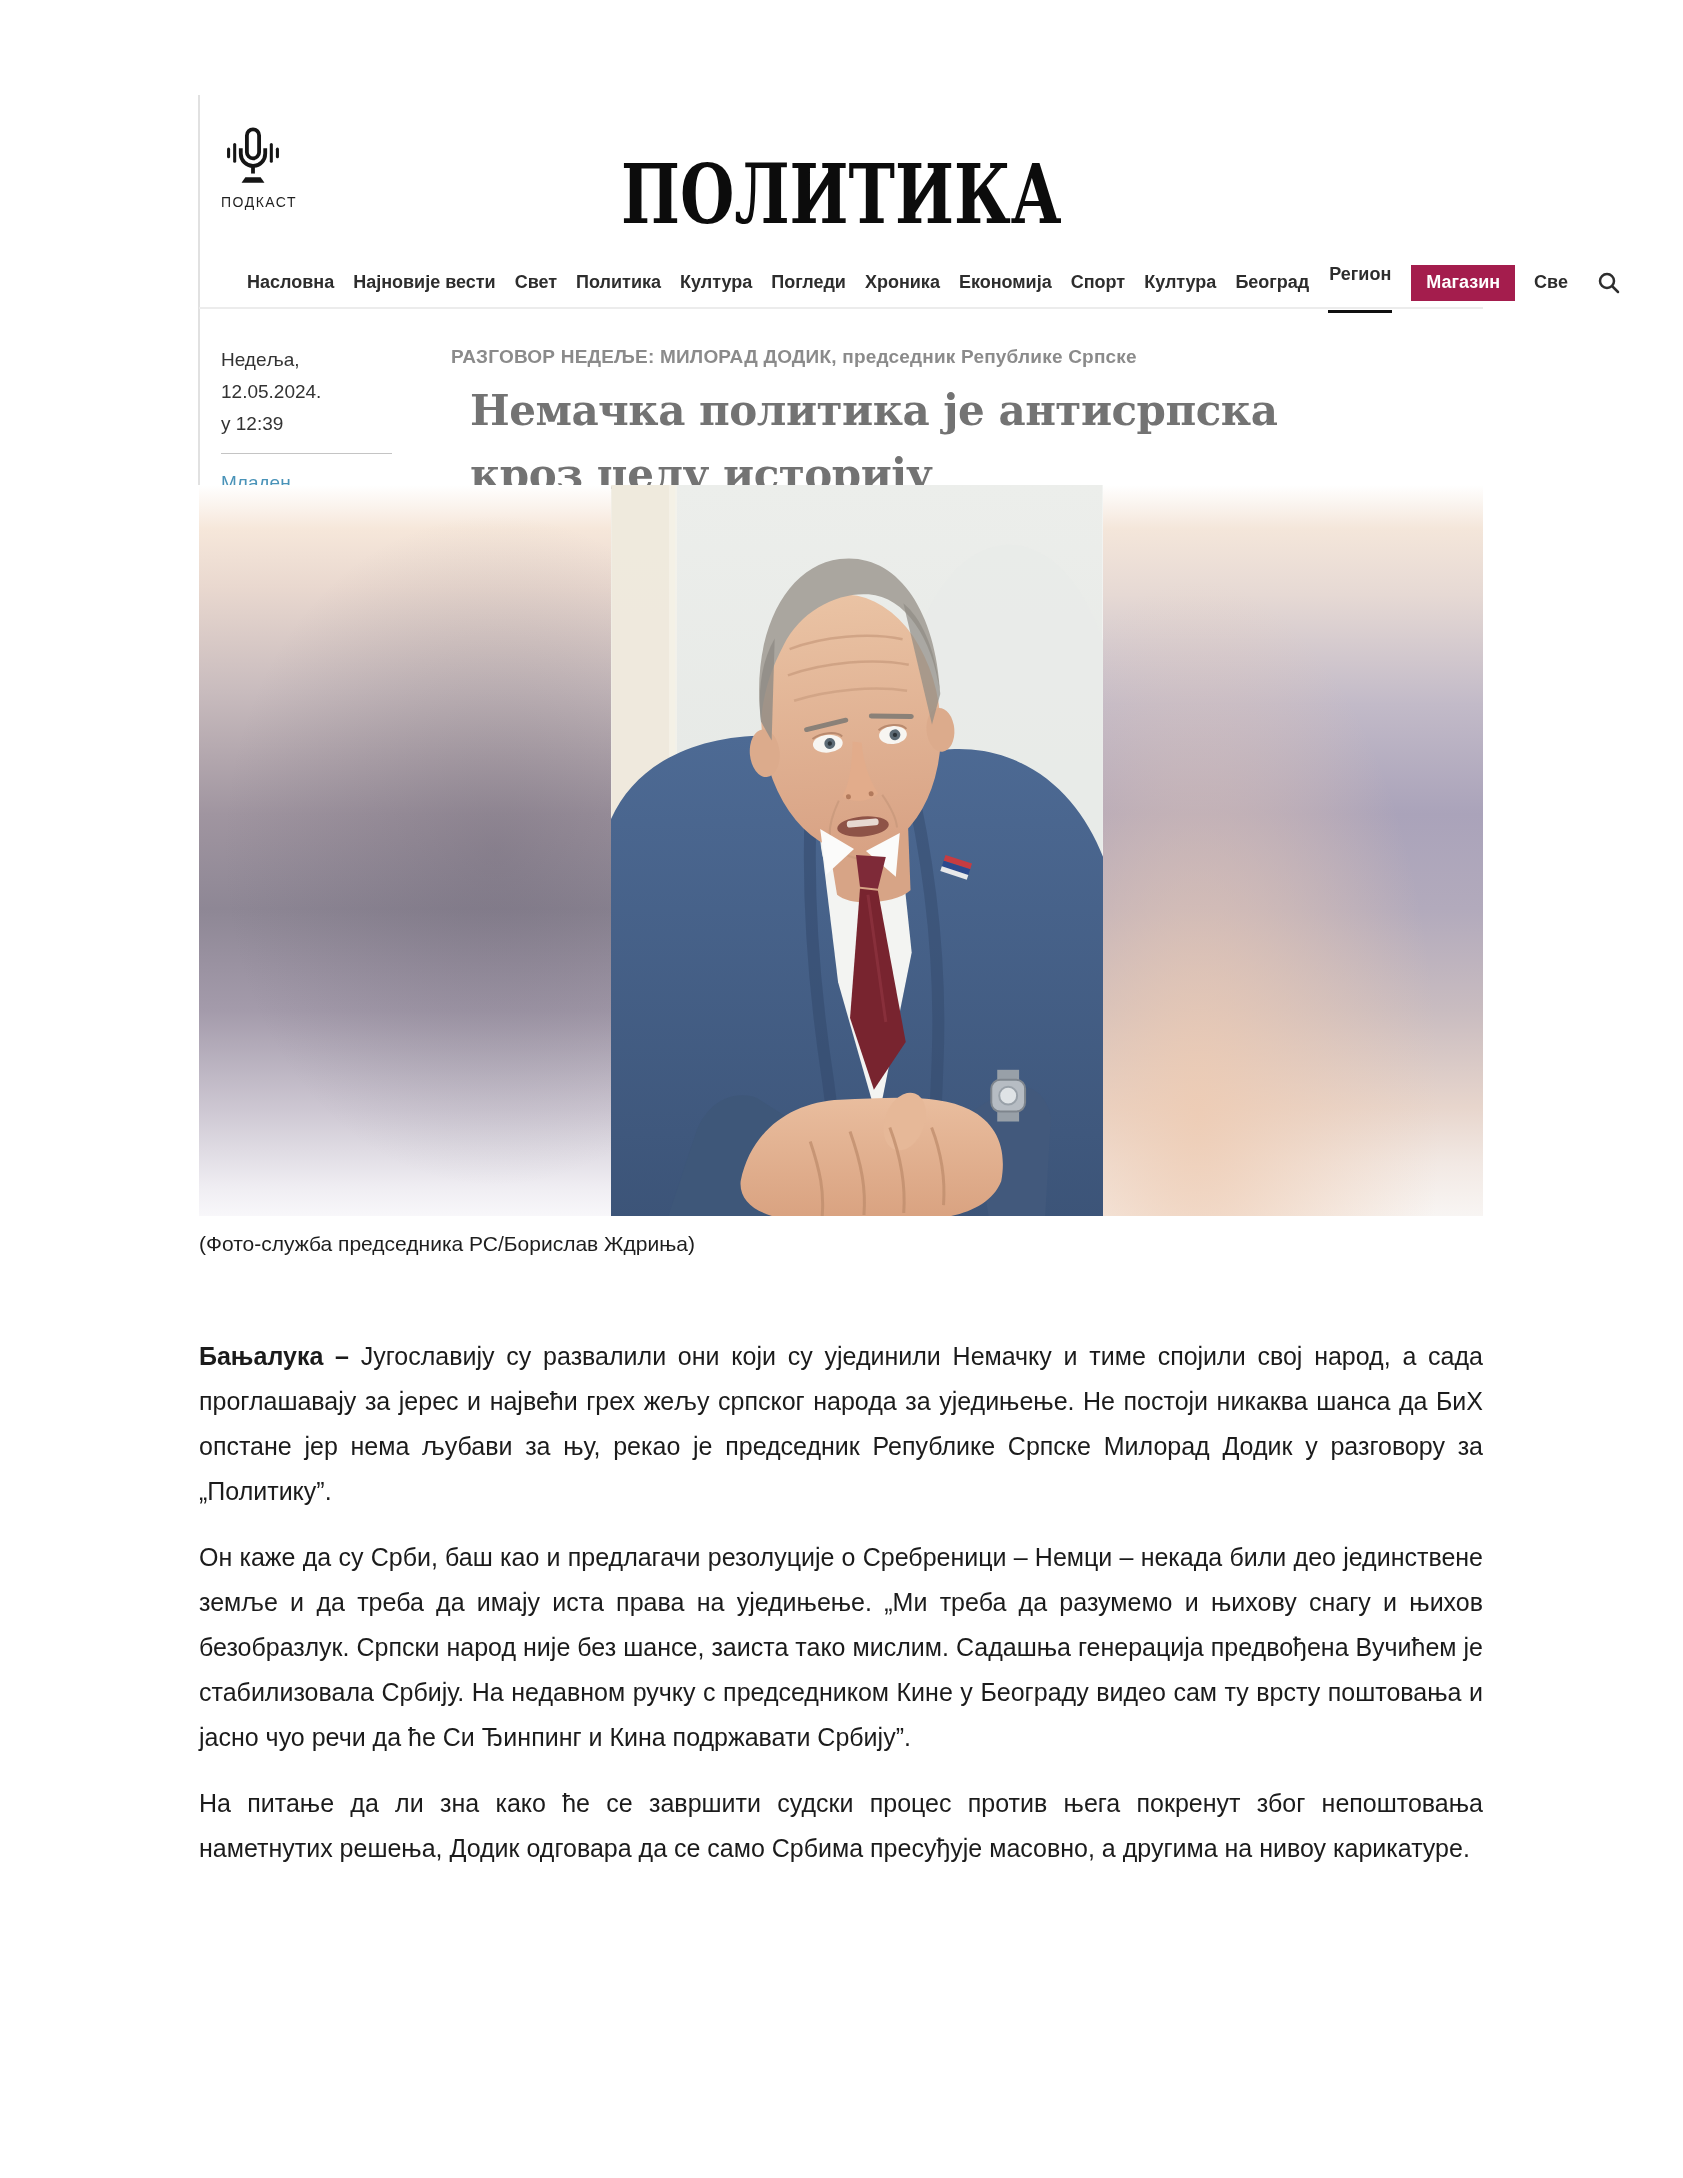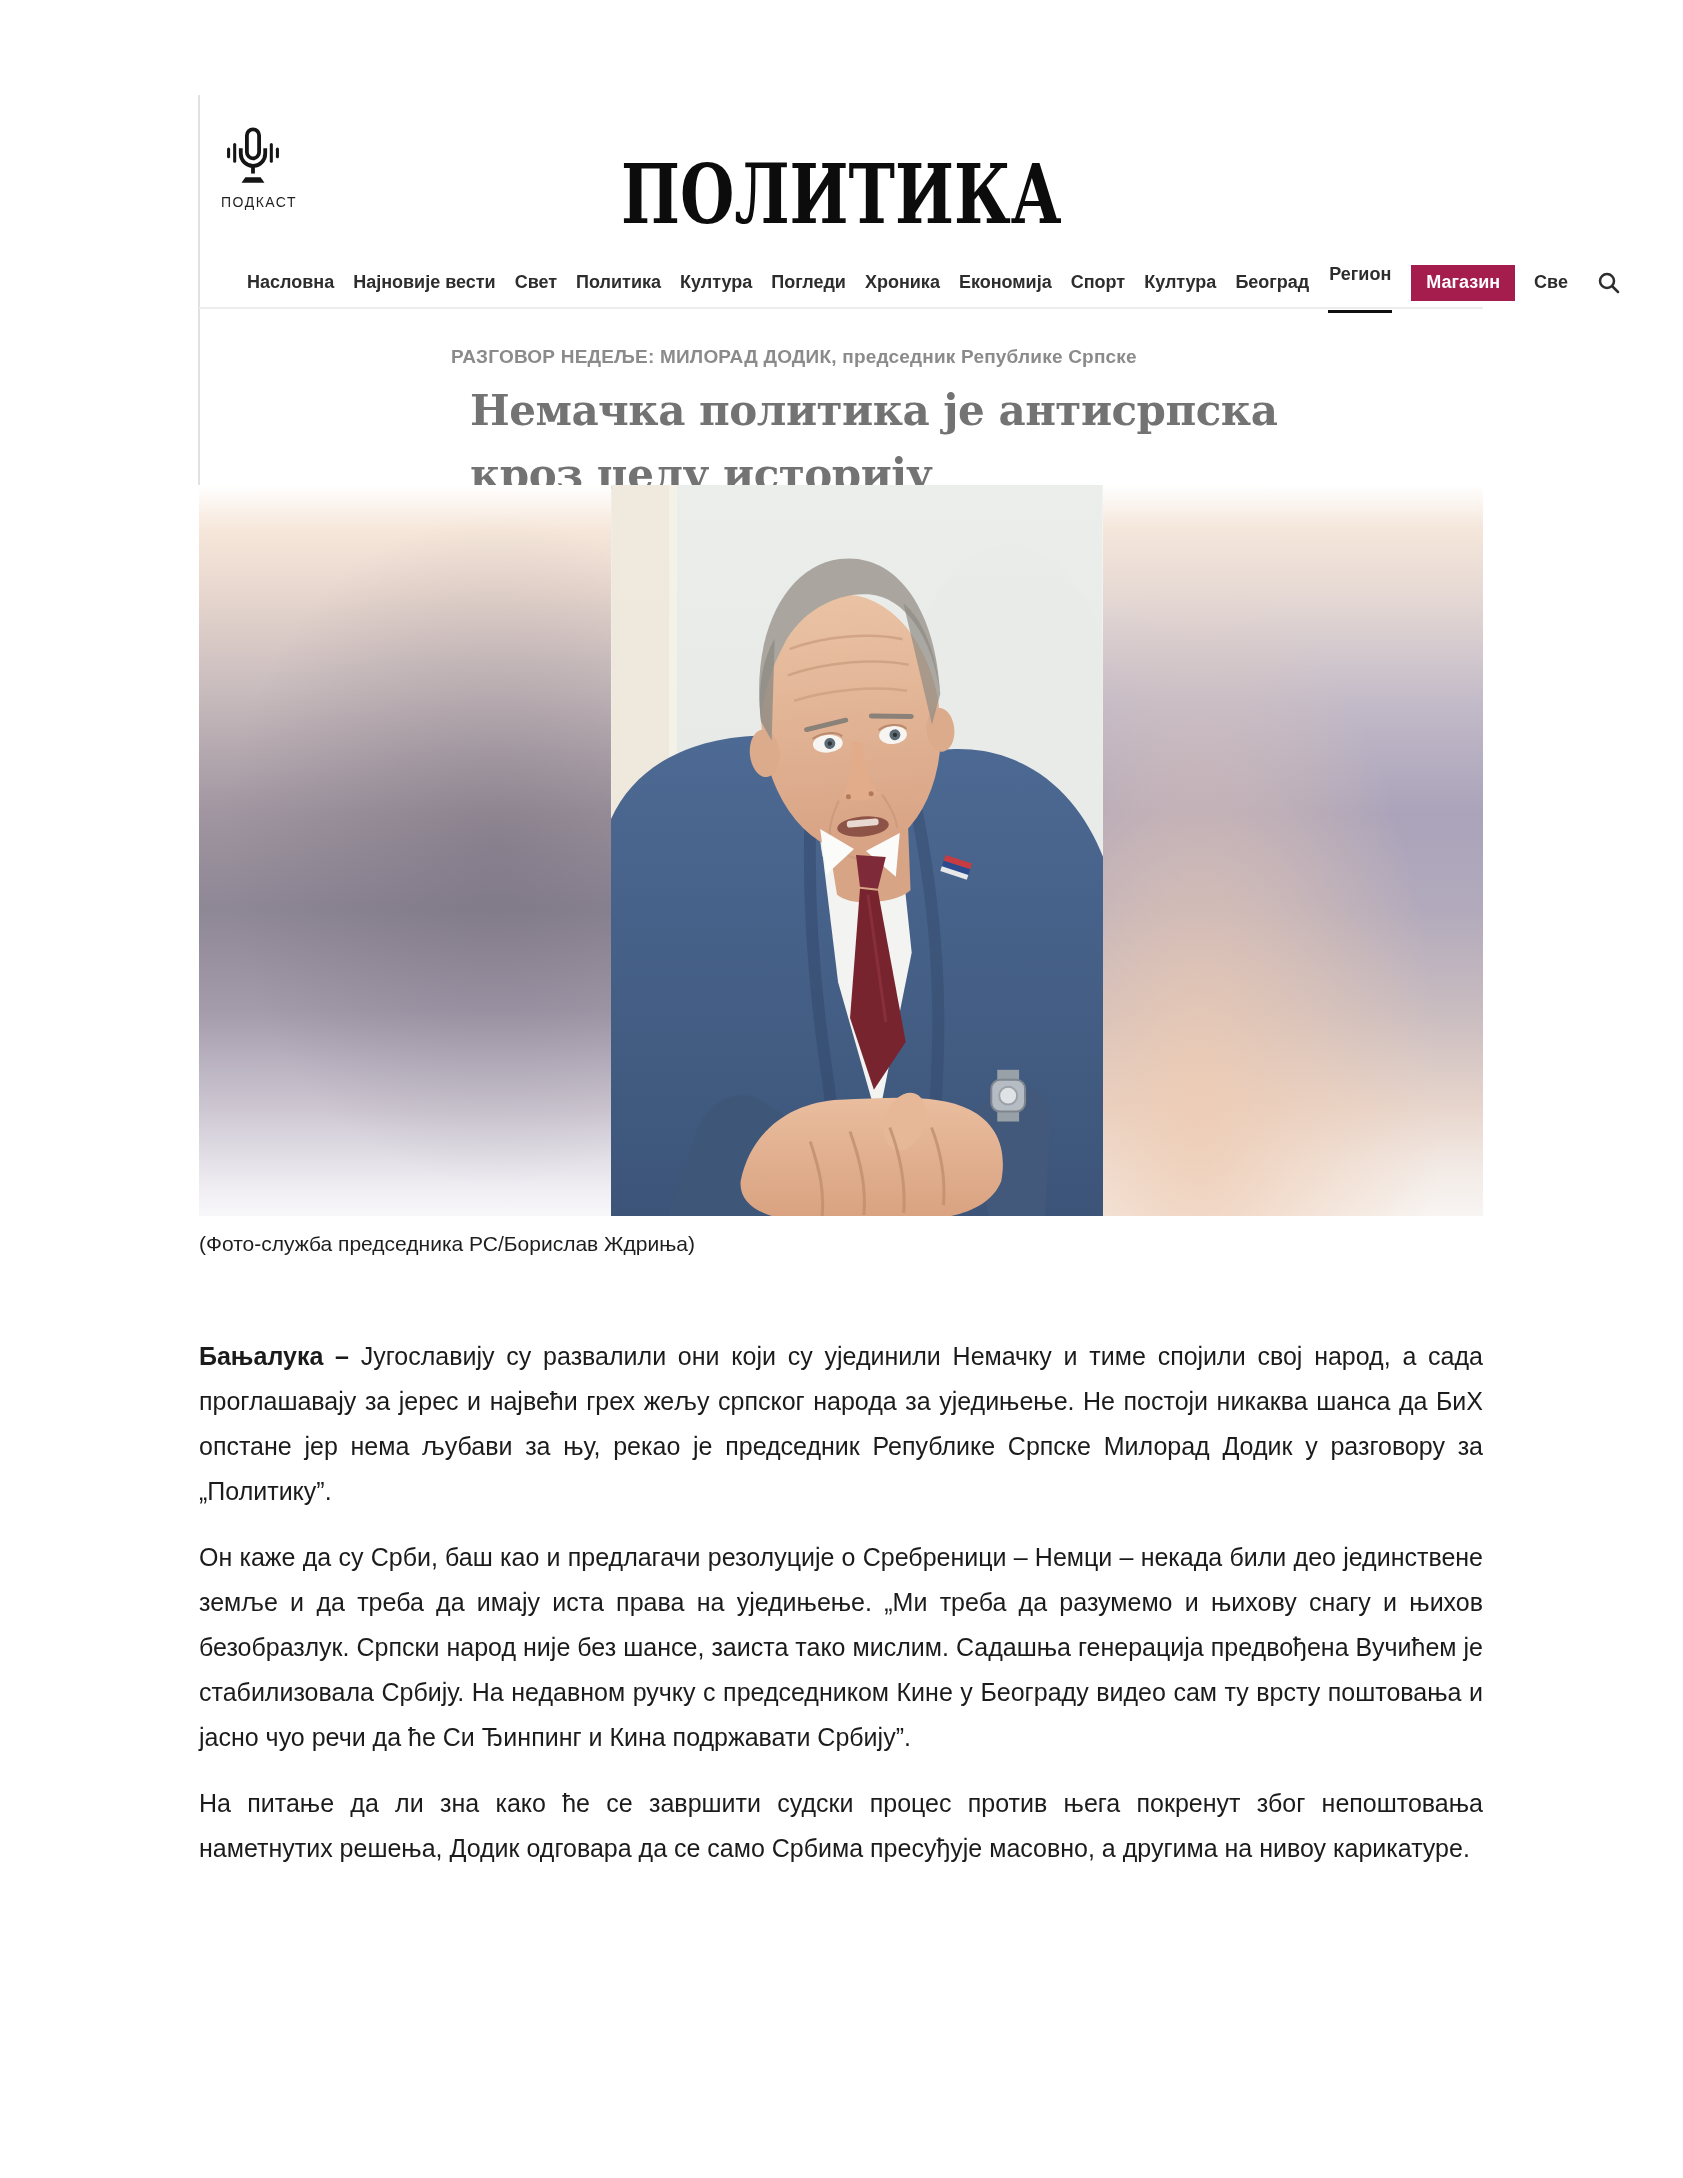--- a/index.html
+++ b/index.html
@@ -100,20 +100,29 @@
     <span class="nav-item">Све</span>
     <span class="search">
       <svg width="24" height="24" viewBox="0 0 24 24">
         <circle cx="10" cy="10" r="7" fill="none" stroke="#2d2d2d" stroke-width="2.5"></circle>
         <line x1="15.5" y1="15.5" x2="21" y2="21" stroke="#2d2d2d" stroke-width="2.5" stroke-linecap="round"></line>
       </svg>
     </span>
   </nav>
   <div class="header-rule"></div>
 
+  <div class="meta">
+    <div class="meta-date">Недеља, 12.05.2024.</div>
+    <div class="meta-date">у 12:39</div>
+    <hr class="meta-divider">
+    <div class="meta-author">
+      <div>Младен</div>
+      <div>Кременовић</div>
+    </div>
+  </div>
 
   <div class="kicker">РАЗГОВОР НЕДЕЉЕ: МИЛОРАД ДОДИК, председник Републике Српске</div>
   <h1 class="title" style="margin:0;">
     <div>Немачка политика је антисрпска</div>
     <div>кроз целу историју</div>
   </h1>
 
   <div class="photo">
     <div class="band band-left"></div>
     <div class="photo-center">

